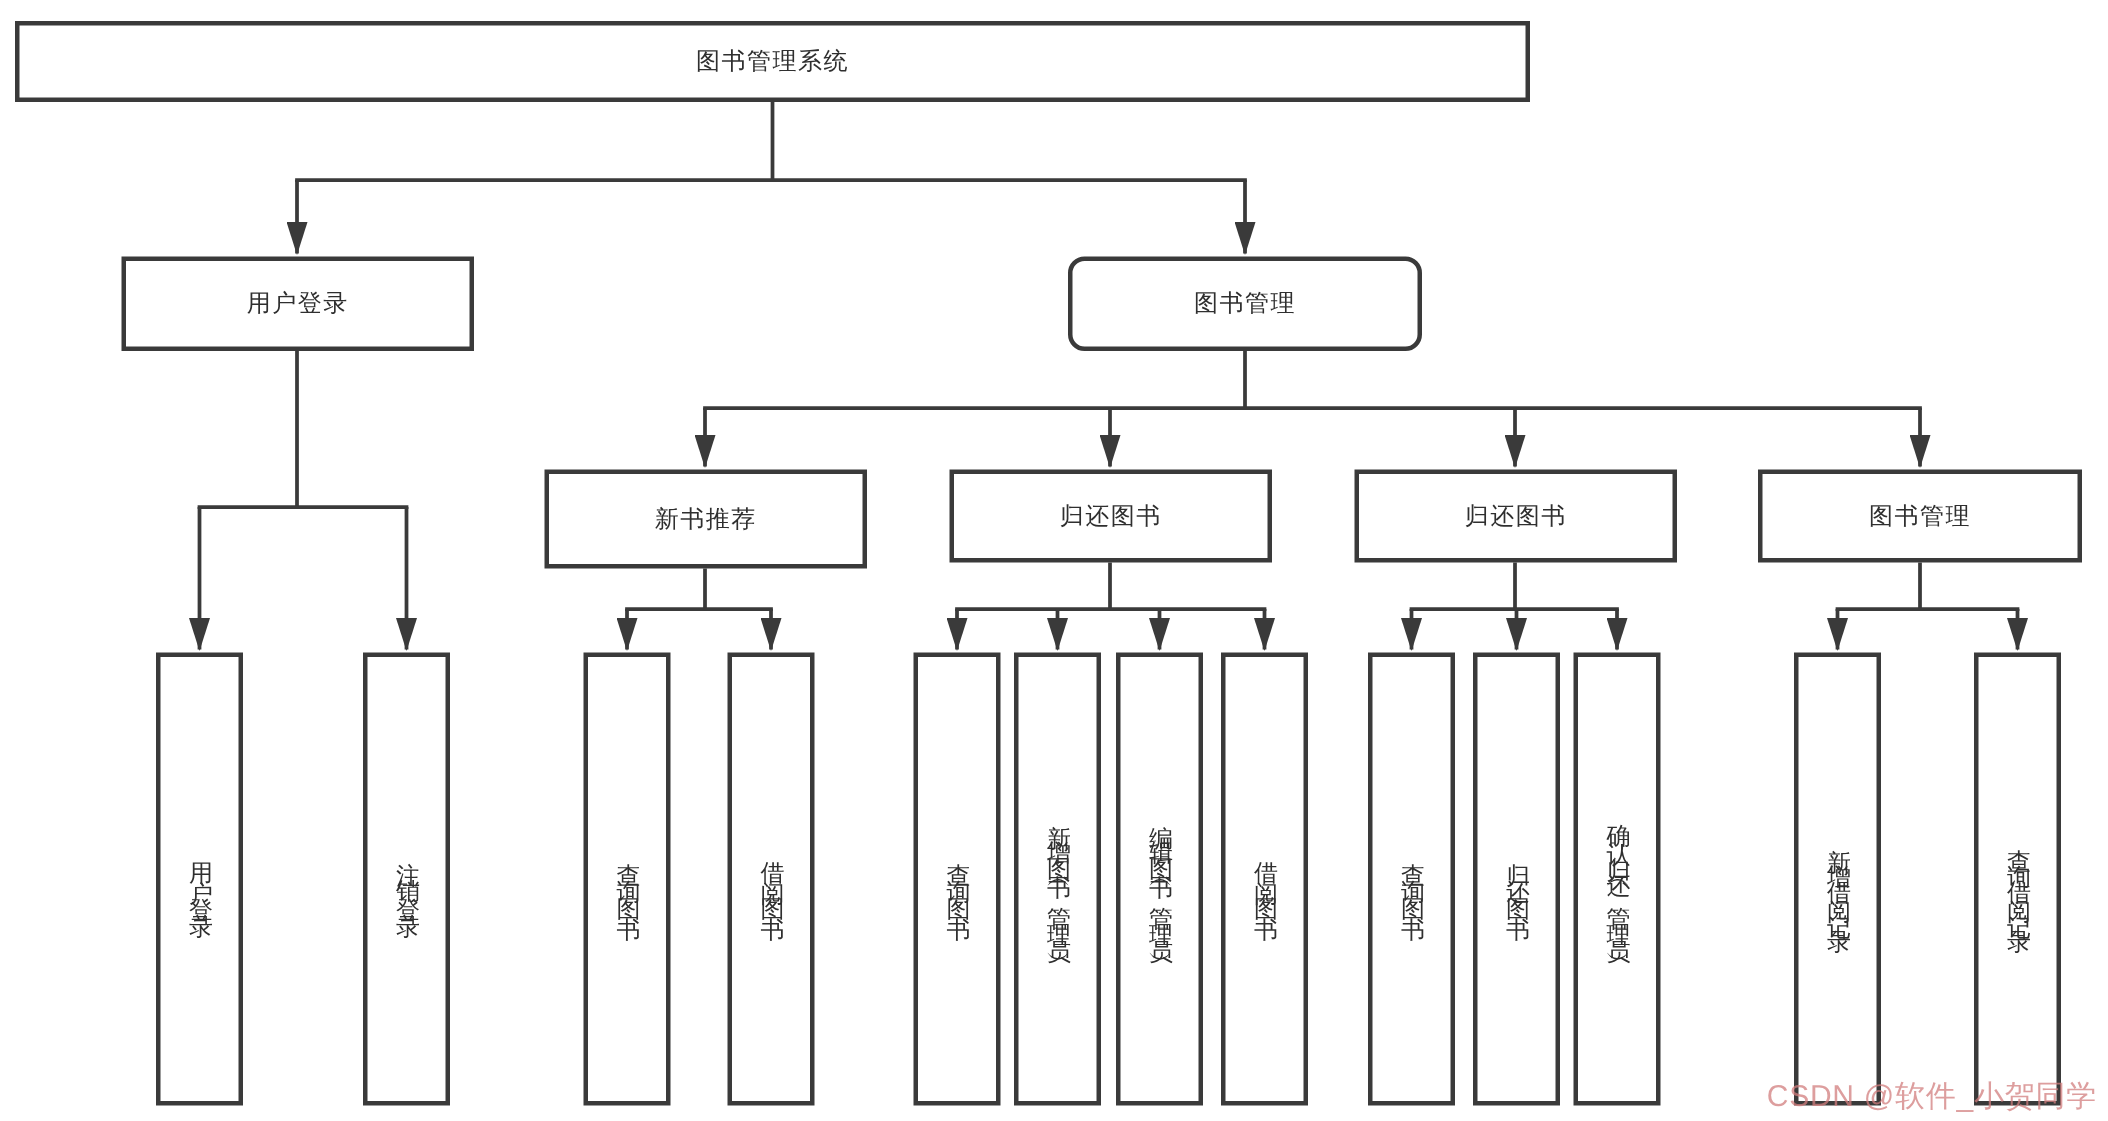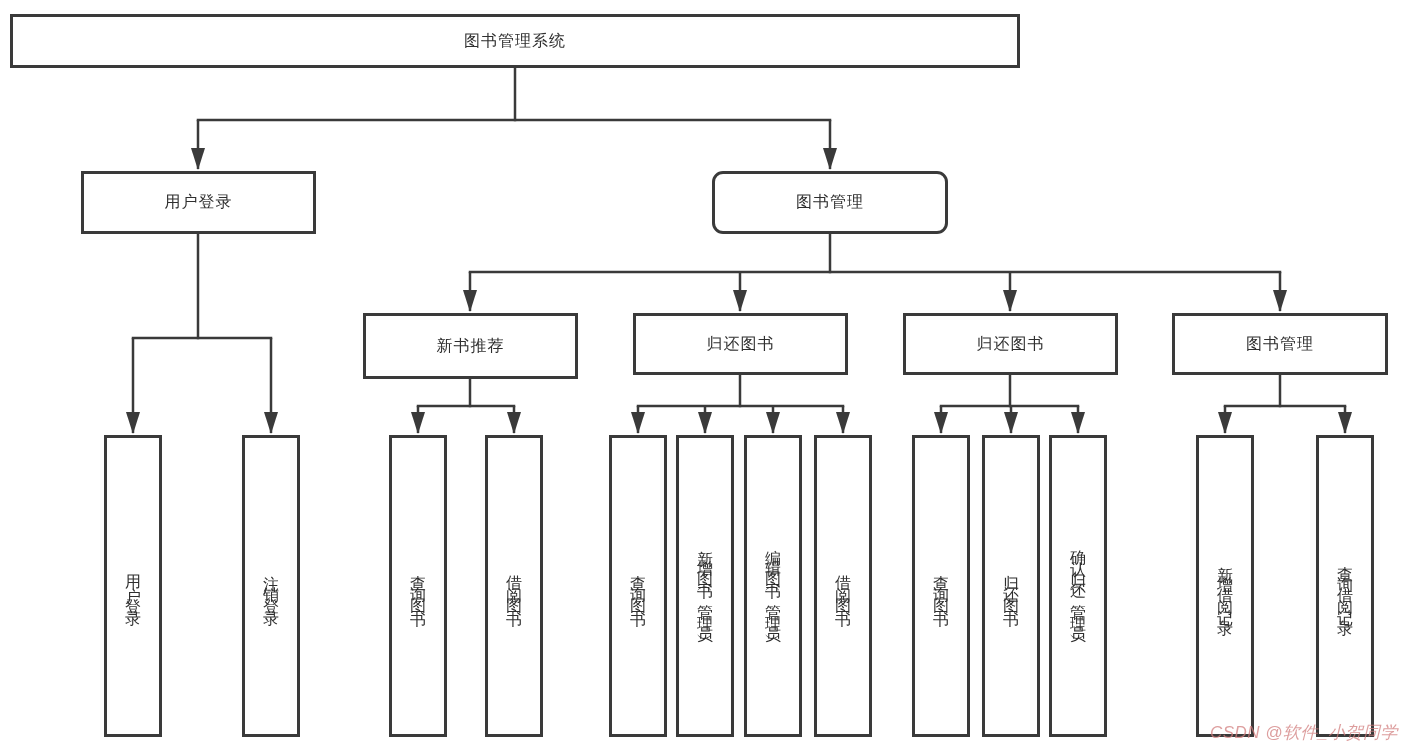--- a/index.html
+++ b/index.html
@@ -24,26 +24,25 @@
   .node.h{letter-spacing:1px;}
   .node.v span{
     writing-mode:vertical-rl;
     line-height:1;
     letter-spacing:12px;
   }
   .node.v.long span{letter-spacing:11px;}
   .watermark{
     position:absolute;
     right:7px;bottom:3px;
-    font-size:17px;
+    font-size:20px;
     letter-spacing:0.5px;
     color:rgba(209,125,125,0.75);
     white-space:nowrap;
     pointer-events:none;
-    font-style:italic;
   }
 </style>
 </head>
 <body>
 
 <div class="stage">
 
   <svg class="wires" viewBox="0 0 1405 747" xmlns="http://www.w3.org/2000/svg">
     <defs>
       <marker id="arrow" markerUnits="userSpaceOnUse" markerWidth="22" markerHeight="14" refX="21" refY="7" orient="auto">

